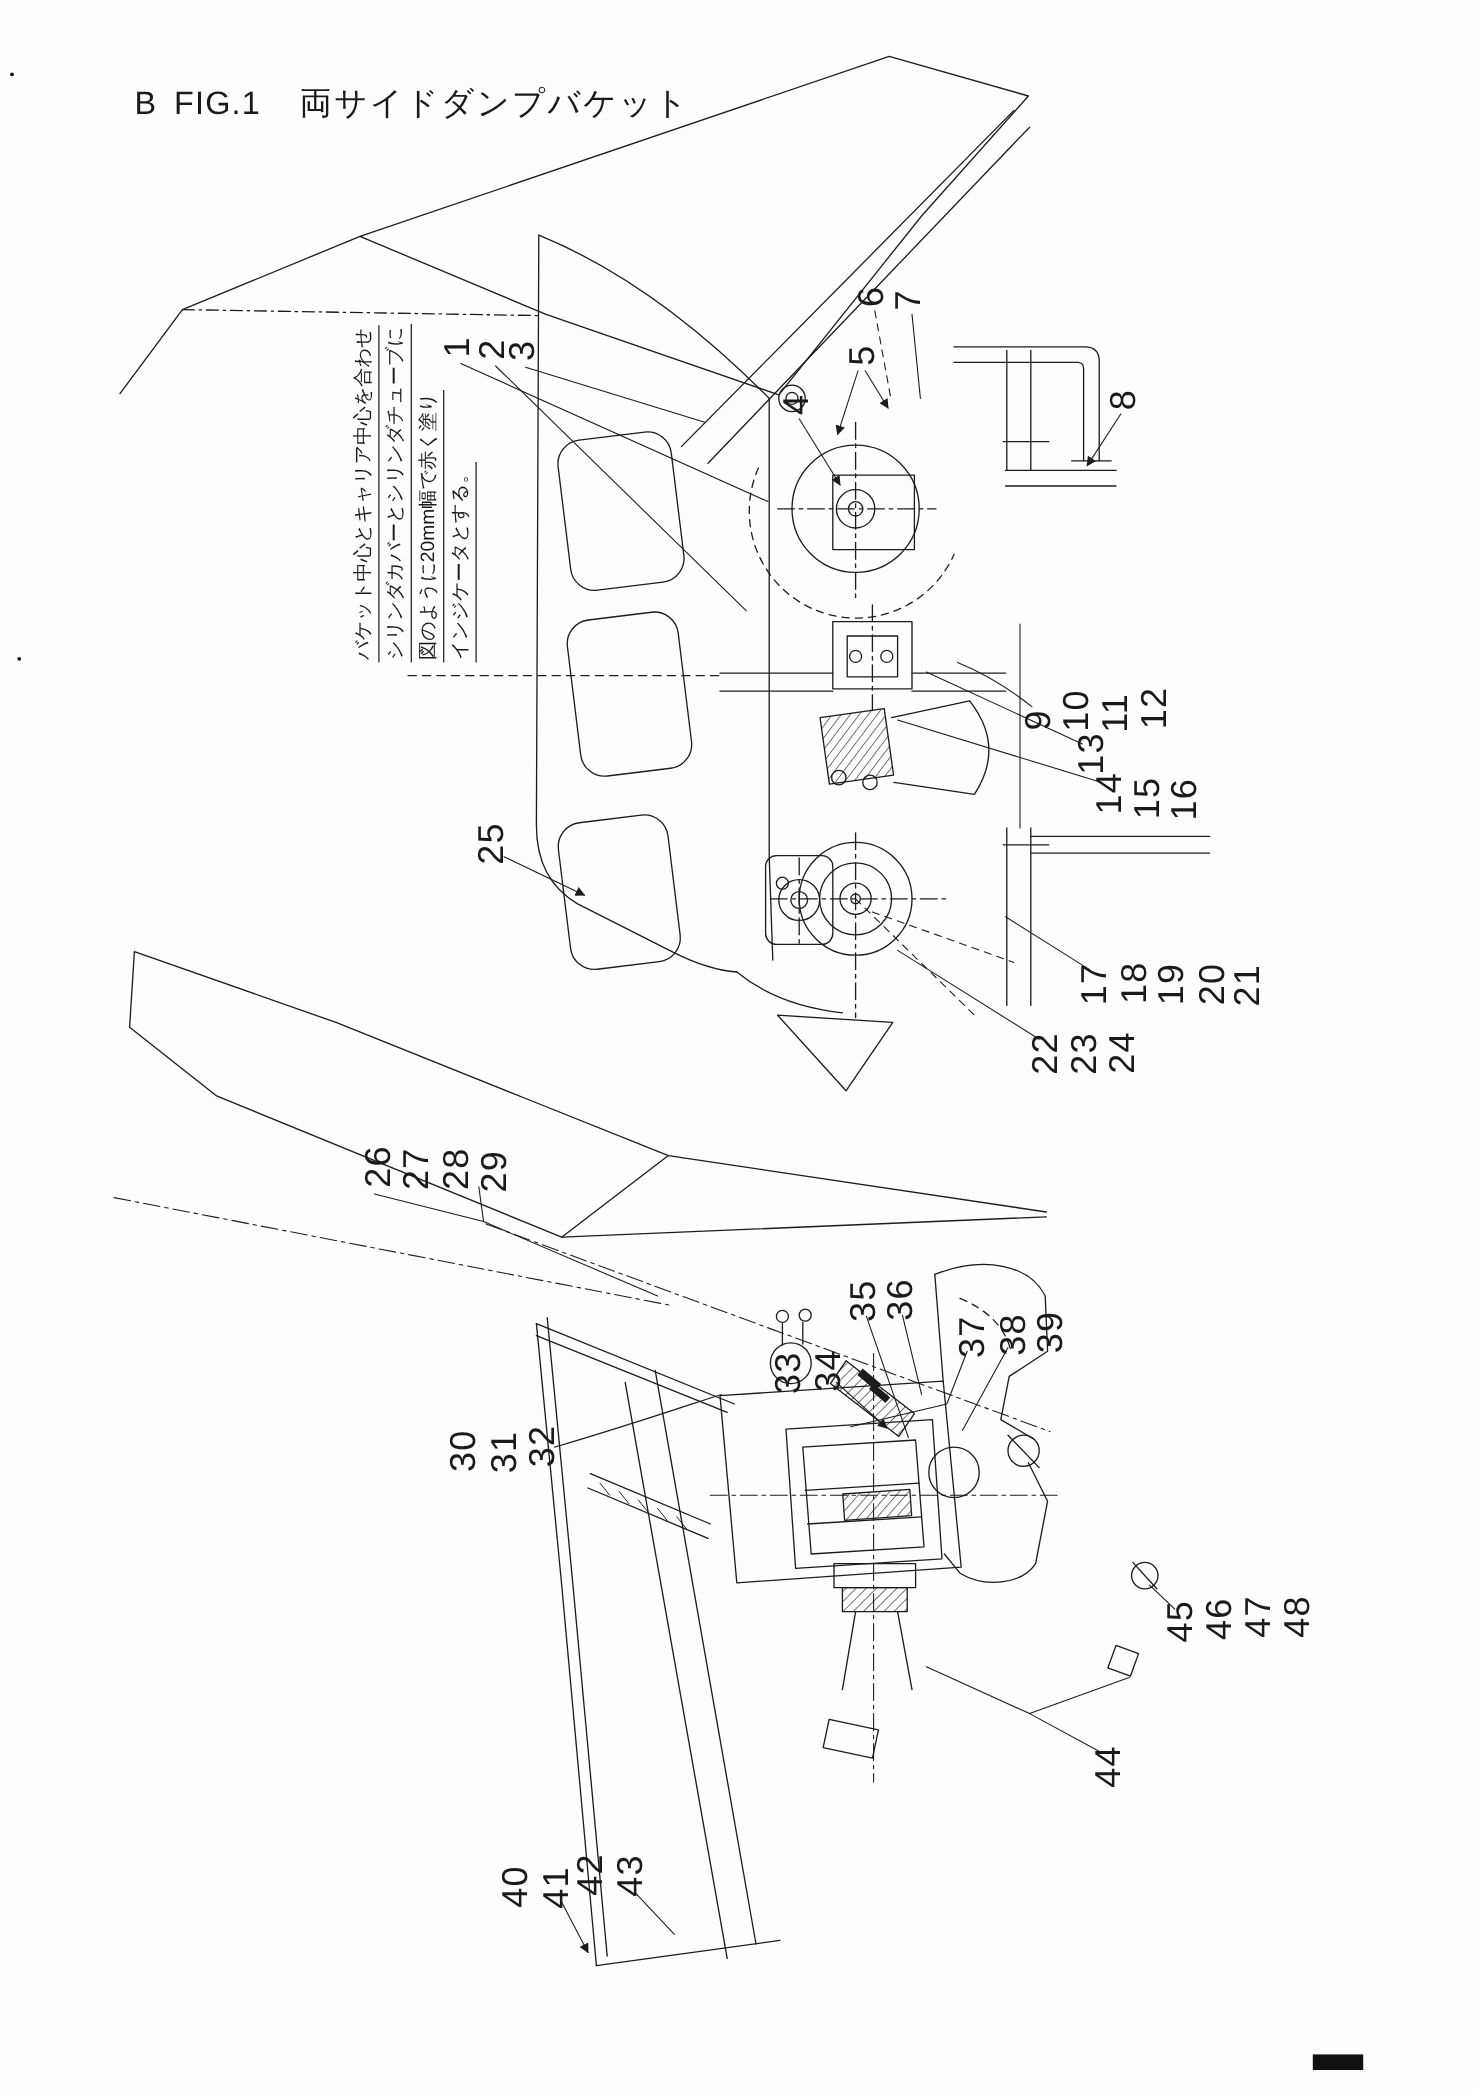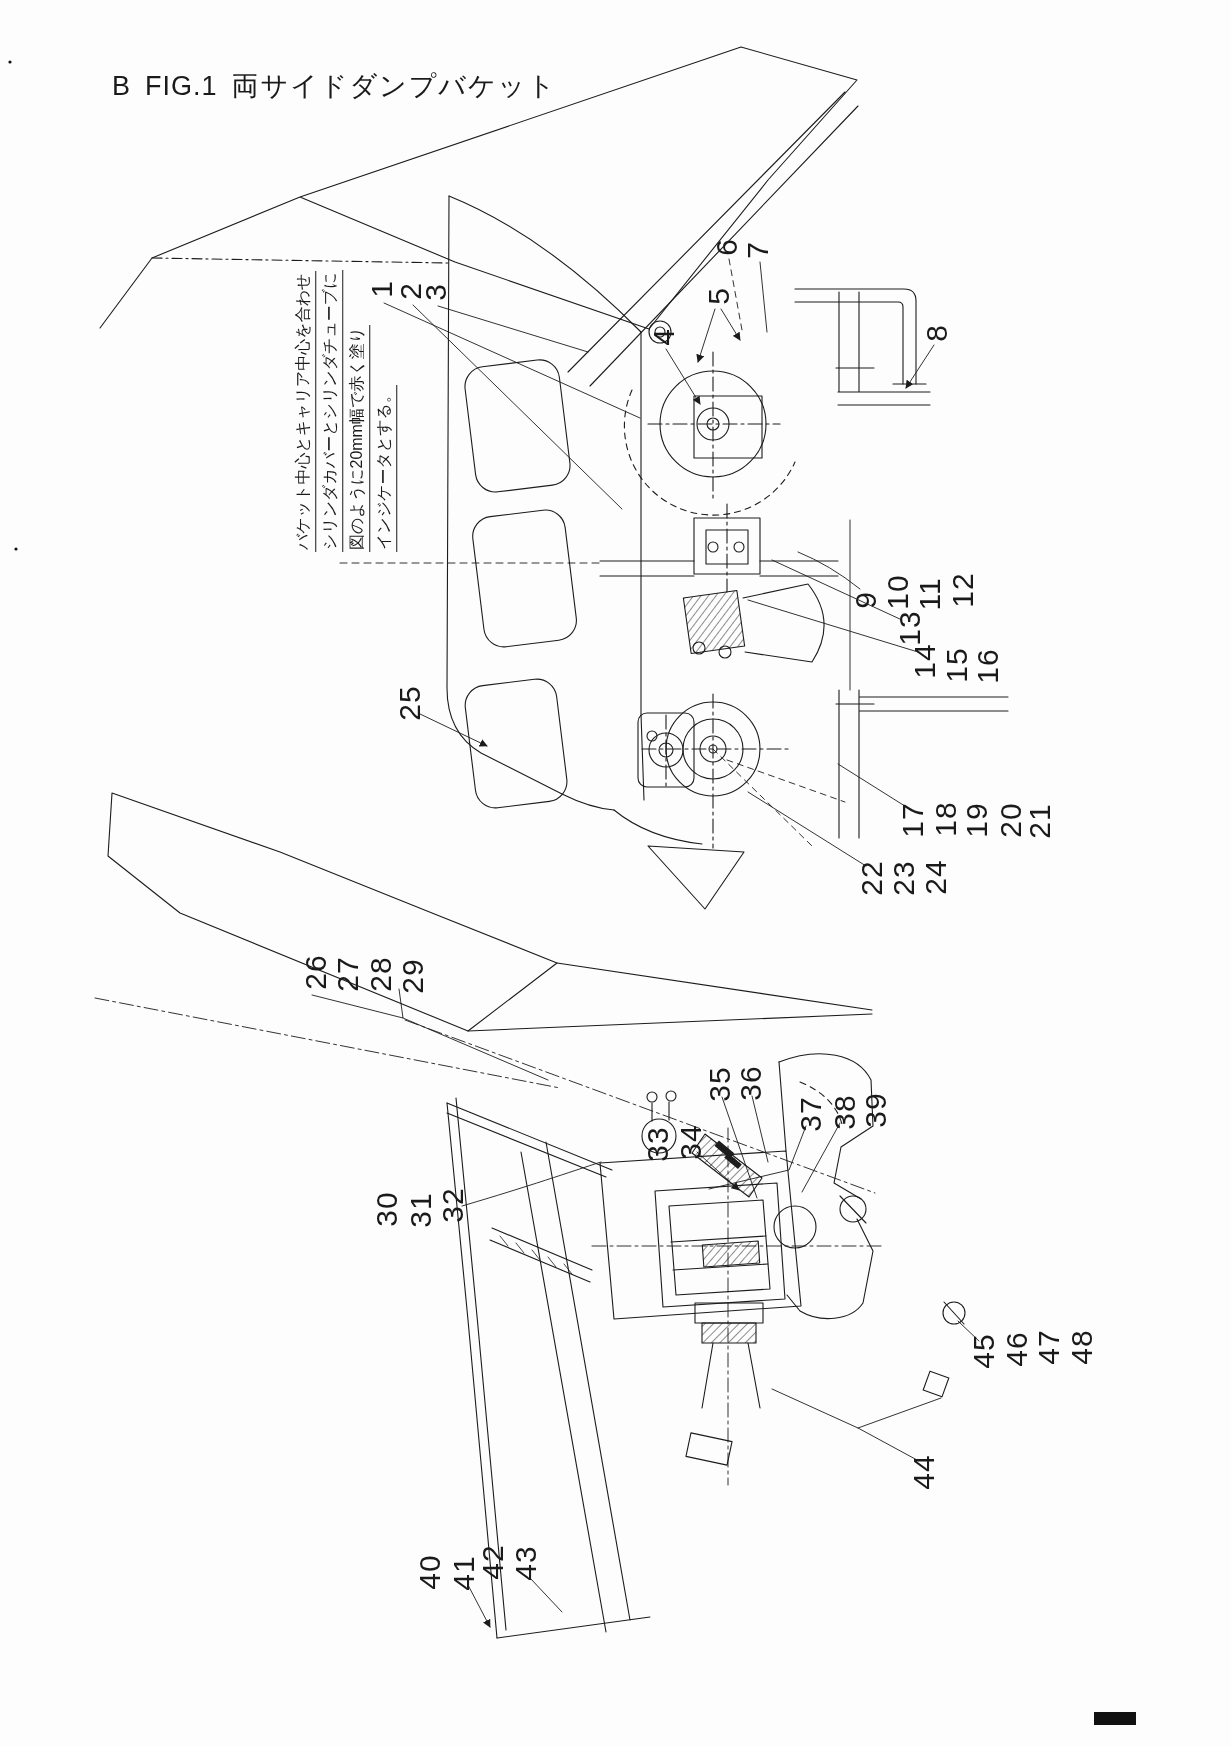--- a/index.html
+++ b/index.html
@@ -1,21 +1,21 @@
 <!DOCTYPE html>
 <html><head>
 <meta charset="utf-8">
 <style>
   html,body{margin:0;padding:0;background:#e8e8e8;}
   #page{position:relative;width:1231px;height:1746px;background:#fdfdfd;margin:0 auto;
         font-family:"Liberation Sans",sans-serif;color:#1a1a1a;overflow:hidden;}
   #drawing{position:absolute;left:0;top:0;width:1231px;height:1746px;}
   #title-row{position:absolute;left:112px;top:68px;display:flex;align-items:baseline;
              gap:14px;font-size:27px;letter-spacing:1px;white-space:nowrap;}
-  #title-row .cap{letter-spacing:2px;}
+  #title-row .cap{margin-left:18px;letter-spacing:2px;}
   #note-box{position:absolute;left:345px;top:402px;transform:translate(-50%,-50%) rotate(-90deg);
             width:300px;font-size:16px;line-height:1.18;white-space:nowrap;}
   .note-line{display:inline-block;border-bottom:1.2px solid #1a1a1a;padding:1px 2px 2px 2px;margin:2px 0;}
   .part-label{position:absolute;transform:translate(-50%,-50%) rotate(-90deg);
               font-size:30px;font-weight:500;letter-spacing:1px;white-space:nowrap;}
   svg *{vector-effect:non-scaling-stroke;}
 </style>
 </head>
 <body>
 

